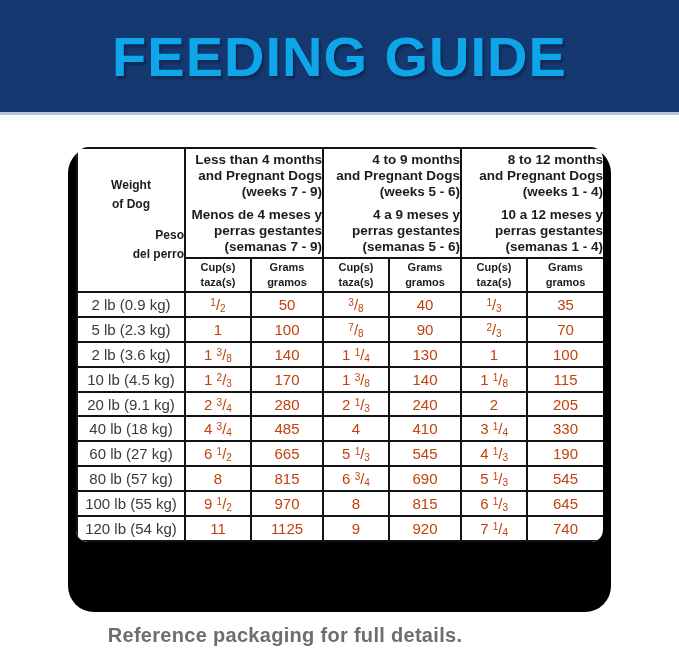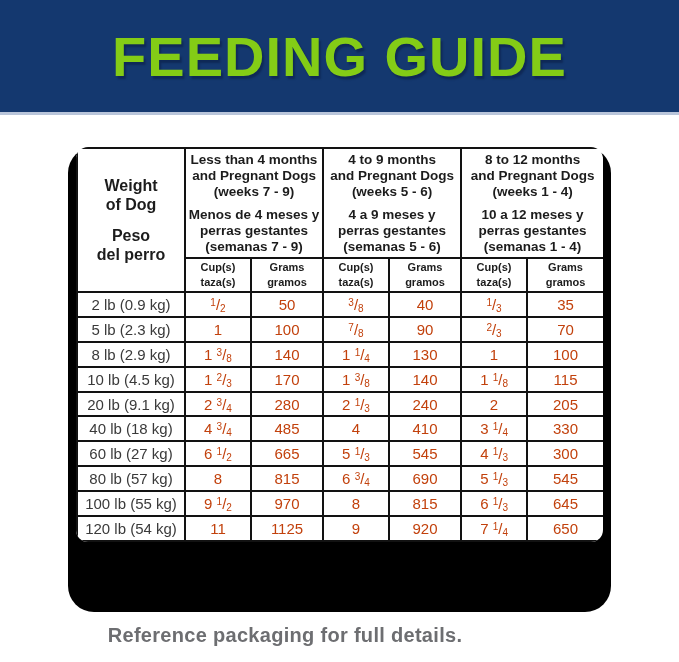--- a/index.html
+++ b/index.html
@@ -10,21 +10,21 @@
     font-family: "Liberation Sans", "DejaVu Sans", sans-serif;
   }
 
   
   .banner {
     position: absolute; left: 0; top: 0; width: 679px; height: 115px;
     background: #14386f; border-bottom: 3px solid #b9c5da;
     display: flex; align-items: center; justify-content: center;
   }
   .banner-title {
-    color: #84cc16; font-size: 56px; font-weight: 800; letter-spacing: 1px;
+    color: #0ea5e9; font-size: 56px; font-weight: 800; letter-spacing: 1px;
     text-shadow: 2px 3px 2px rgba(0,0,25,0.28);
     white-space: nowrap;
   }
 
   
   .card {
     position: absolute; left: 68px; top: 147px; width: 543px; height: 465px;
     background: #000000; border-radius: 26px;
     padding: 0 8px 8px 8px;
   }
@@ -37,24 +37,24 @@
   .card-inner {
     background: #ffffff; border-radius: 12px; overflow: hidden; height: 395px;
   }
 
   
   table { border-collapse: collapse; width: 100%; height: 100%; table-layout: fixed; }
   th, td {
     border: 2px solid #121212; text-align: center; vertical-align: middle;
     padding: 0; color: #1c1c1c;
   }
-  .weight-header { font-size: 16px; font-weight: 700; }
+  .weight-header { font-size: 12px; font-weight: 700; }
   .weight-header .block { white-space: pre-line; line-height: 19px; }
-  .weight-header .block + .block { margin-top: 12px; }
-  .age-header { height: 110px; font-size: 13.5px; font-weight: 700; }
+  .weight-header .block + .block { margin-top: 12px; text-align: right; }
+  .age-header { height: 110px; font-size: 13.5px; font-weight: 700; text-align: right; }
   .age-header div { white-space: pre-line; line-height: 16px; }
   .age-header .age-en { margin-bottom: 7px; }
   .unit-header { height: 34px; font-size: 11px; font-weight: 700; white-space: pre-line; line-height: 15px; }
   td.weight-cell { font-size: 15px; color: #3a3a3a; height: 22px; border-radius: 6px; }
   td.value-cell  { font-size: 15px; color: #c2410c; }
   td.value-cell sup { font-size: 10px; vertical-align: 4px;  line-height: 0; }
   td.value-cell sub { font-size: 10px; vertical-align: -2px; line-height: 0; }
 
   
   .footer-note {
@@ -142,21 +142,21 @@
           <tr>
             <td class="weight-cell">5 lb (2.3 kg)</td>
             <td class="value-cell">1</td>
             <td class="value-cell">100</td>
             <td class="value-cell"><sup>7</sup>/<sub>8</sub></td>
             <td class="value-cell">90</td>
             <td class="value-cell"><sup>2</sup>/<sub>3</sub></td>
             <td class="value-cell">70</td>
           </tr>
           <tr>
-            <td class="weight-cell">8 lb (2.9 kg)</td>
+            <td class="weight-cell">2 lb (3.6 kg)</td>
             <td class="value-cell">1 <sup>3</sup>/<sub>8</sub></td>
             <td class="value-cell">140</td>
             <td class="value-cell">1 <sup>1</sup>/<sub>4</sub></td>
             <td class="value-cell">130</td>
             <td class="value-cell">1</td>
             <td class="value-cell">100</td>
           </tr>
           <tr>
             <td class="weight-cell">10 lb (4.5 kg)</td>
             <td class="value-cell">1 <sup>2</sup>/<sub>3</sub></td>
@@ -184,21 +184,21 @@
             <td class="value-cell">3 <sup>1</sup>/<sub>4</sub></td>
             <td class="value-cell">330</td>
           </tr>
           <tr>
             <td class="weight-cell">60 lb (27 kg)</td>
             <td class="value-cell">6 <sup>1</sup>/<sub>2</sub></td>
             <td class="value-cell">665</td>
             <td class="value-cell">5 <sup>1</sup>/<sub>3</sub></td>
             <td class="value-cell">545</td>
             <td class="value-cell">4 <sup>1</sup>/<sub>3</sub></td>
-            <td class="value-cell">300</td>
+            <td class="value-cell">190</td>
           </tr>
           <tr>
             <td class="weight-cell">80 lb (57 kg)</td>
             <td class="value-cell">8</td>
             <td class="value-cell">815</td>
             <td class="value-cell">6 <sup>3</sup>/<sub>4</sub></td>
             <td class="value-cell">690</td>
             <td class="value-cell">5 <sup>1</sup>/<sub>3</sub></td>
             <td class="value-cell">545</td>
           </tr>
@@ -211,20 +211,20 @@
             <td class="value-cell">6 <sup>1</sup>/<sub>3</sub></td>
             <td class="value-cell">645</td>
           </tr>
           <tr>
             <td class="weight-cell">120 lb (54 kg)</td>
             <td class="value-cell">11</td>
             <td class="value-cell">1125</td>
             <td class="value-cell">9</td>
             <td class="value-cell">920</td>
             <td class="value-cell">7 <sup>1</sup>/<sub>4</sub></td>
-            <td class="value-cell">650</td>
+            <td class="value-cell">740</td>
           </tr>
         </tbody>
     </table>
   </div>
 </div>
 
 <div class="footer-note">Reference packaging for full details.</div>
 
 </body></html>

